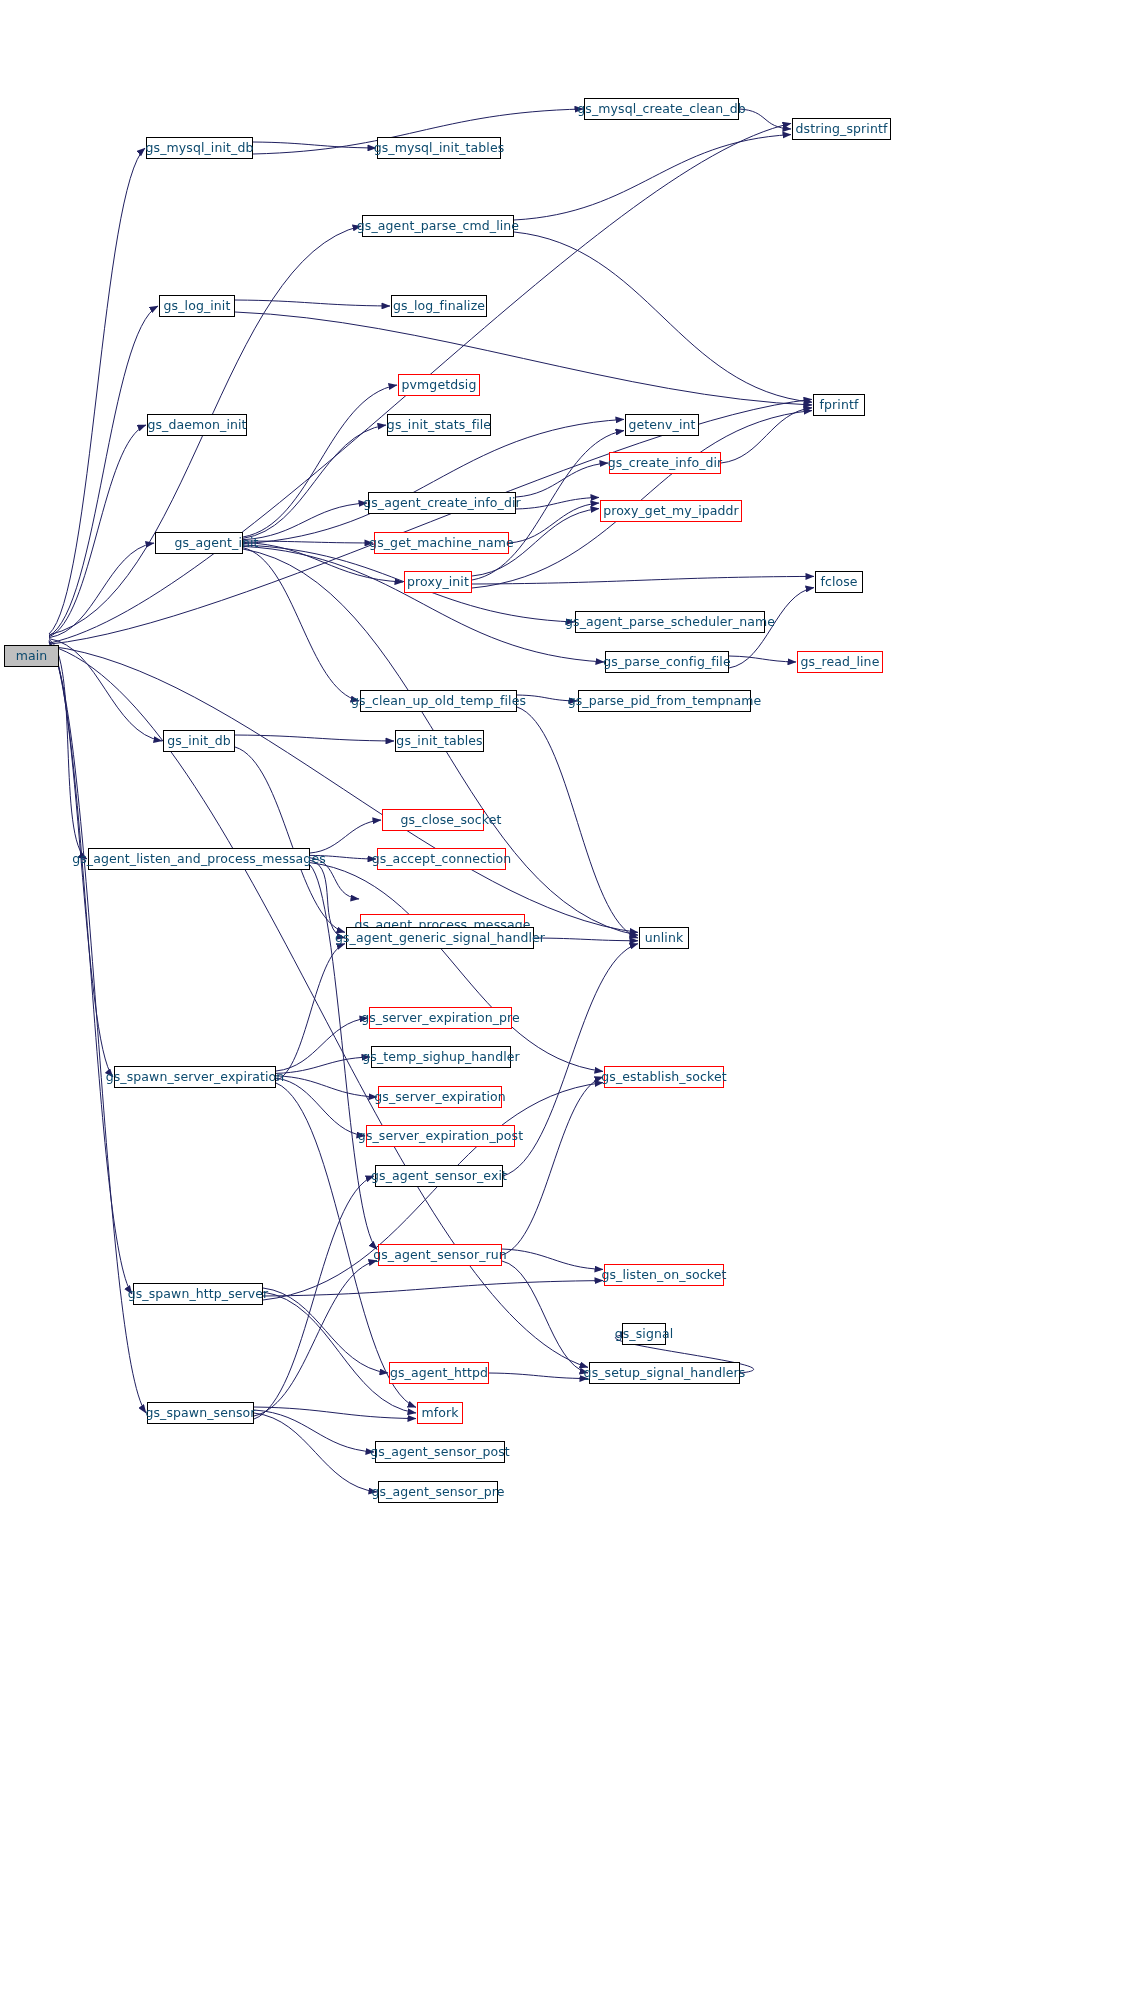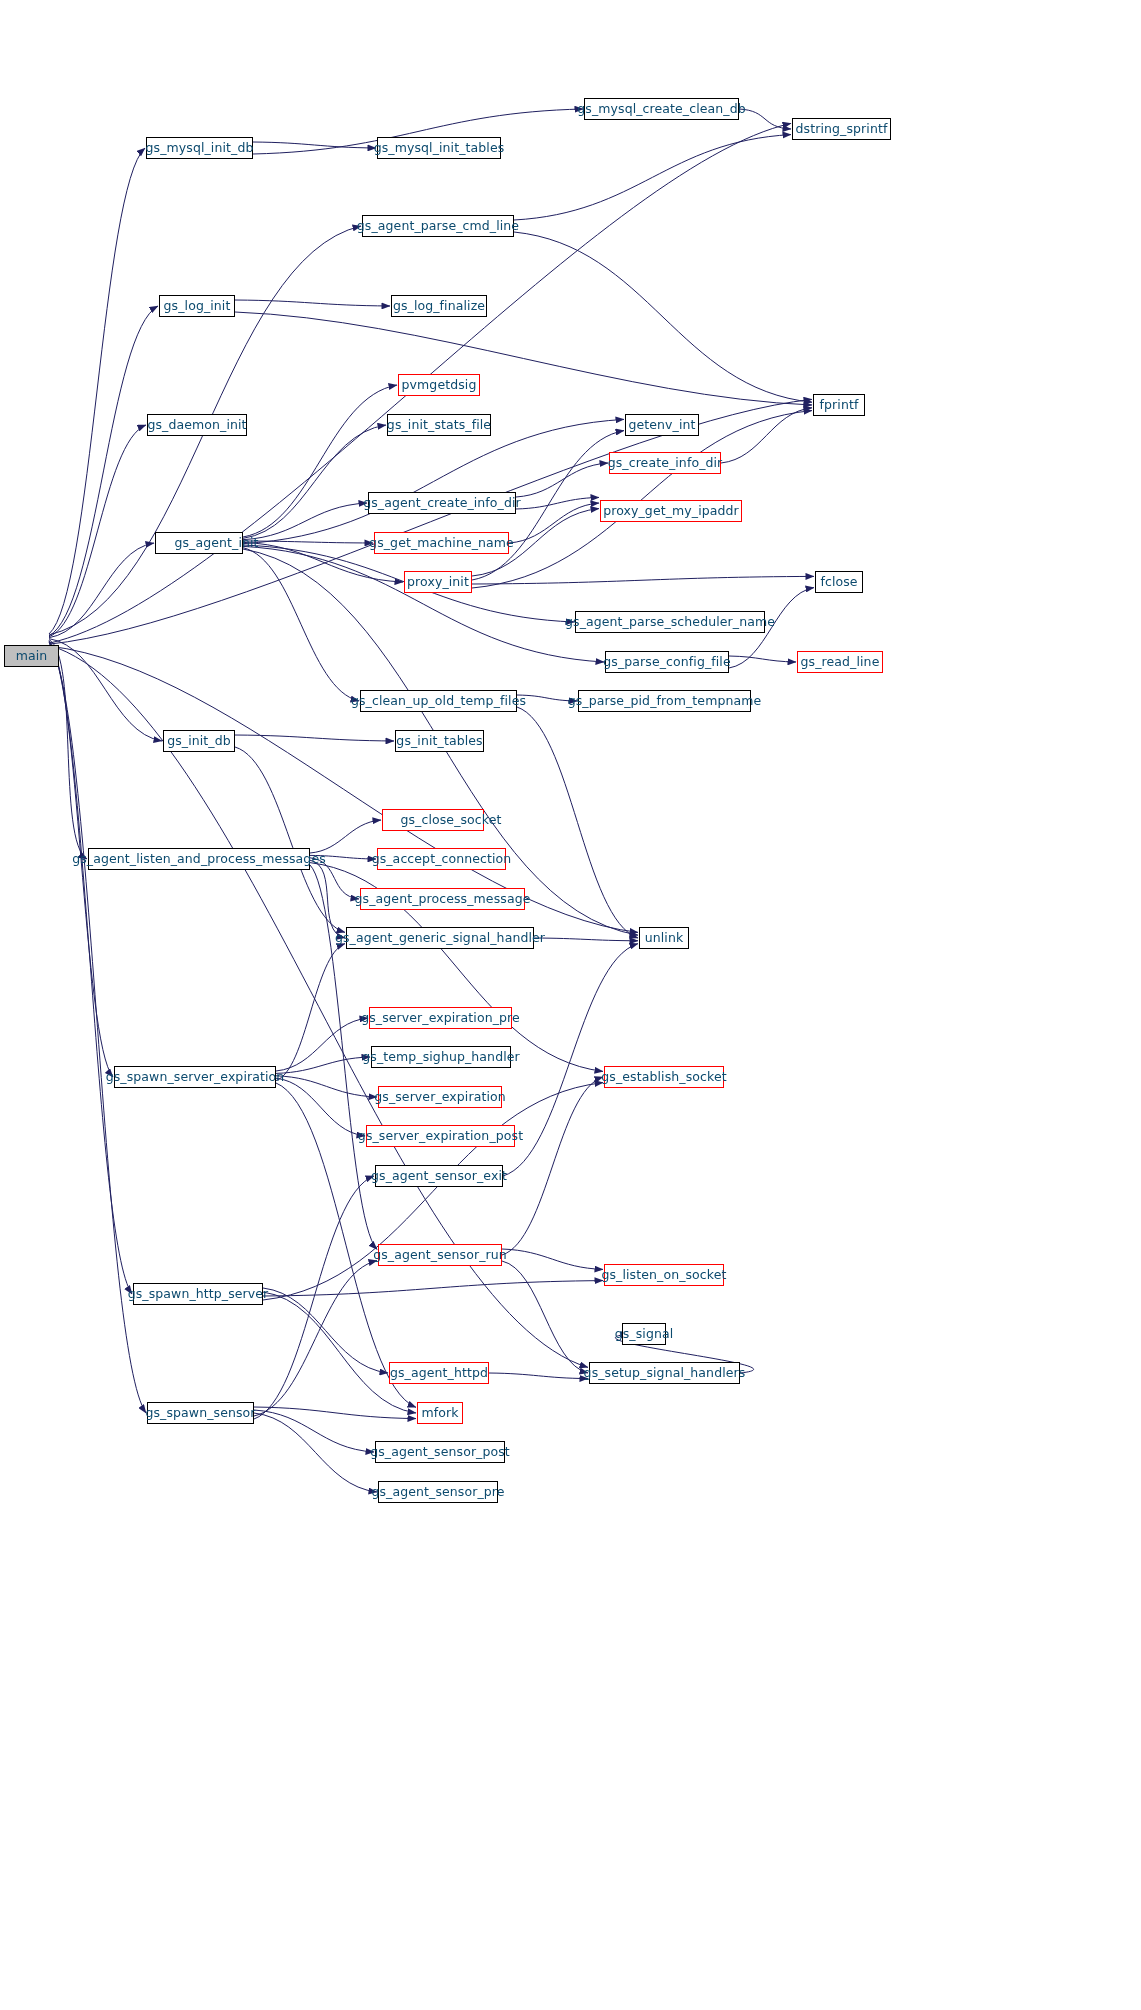--- a/index.html
+++ b/index.html
@@ -220,21 +220,21 @@
       </div>
       <div class="node red" style="left: 382px; top: 809px; width: 102px; height: 22px; padding-left: 36px;">
         <span class="node-label">gs_close_socket</span>
       </div>
       <div class="node" style="left: 88px; top: 848px; width: 222px; height: 22px;">
         <span class="node-label">gs_agent_listen_and_process_messages</span>
       </div>
       <div class="node red" style="left: 377px; top: 848px; width: 129px; height: 22px;">
         <span class="node-label">gs_accept_connection</span>
       </div>
-      <div class="node red" style="left: 360px; top: 888px; width: 165px; height: 22px;">
+      <div class="node red" style="left: 360px; top: 914px; width: 165px; height: 22px;">
         <span class="node-label">gs_agent_process_message</span>
       </div>
       <div class="node" style="left: 346px; top: 927px; width: 188px; height: 22px;">
         <span class="node-label">gs_agent_generic_signal_handler</span>
       </div>
       <div class="node" style="left: 639px; top: 927px; width: 50px; height: 22px;">
         <span class="node-label">unlink</span>
       </div>
       <div class="node red" style="left: 369px; top: 1007px; width: 143px; height: 22px;">
         <span class="node-label">gs_server_expiration_pre</span>

